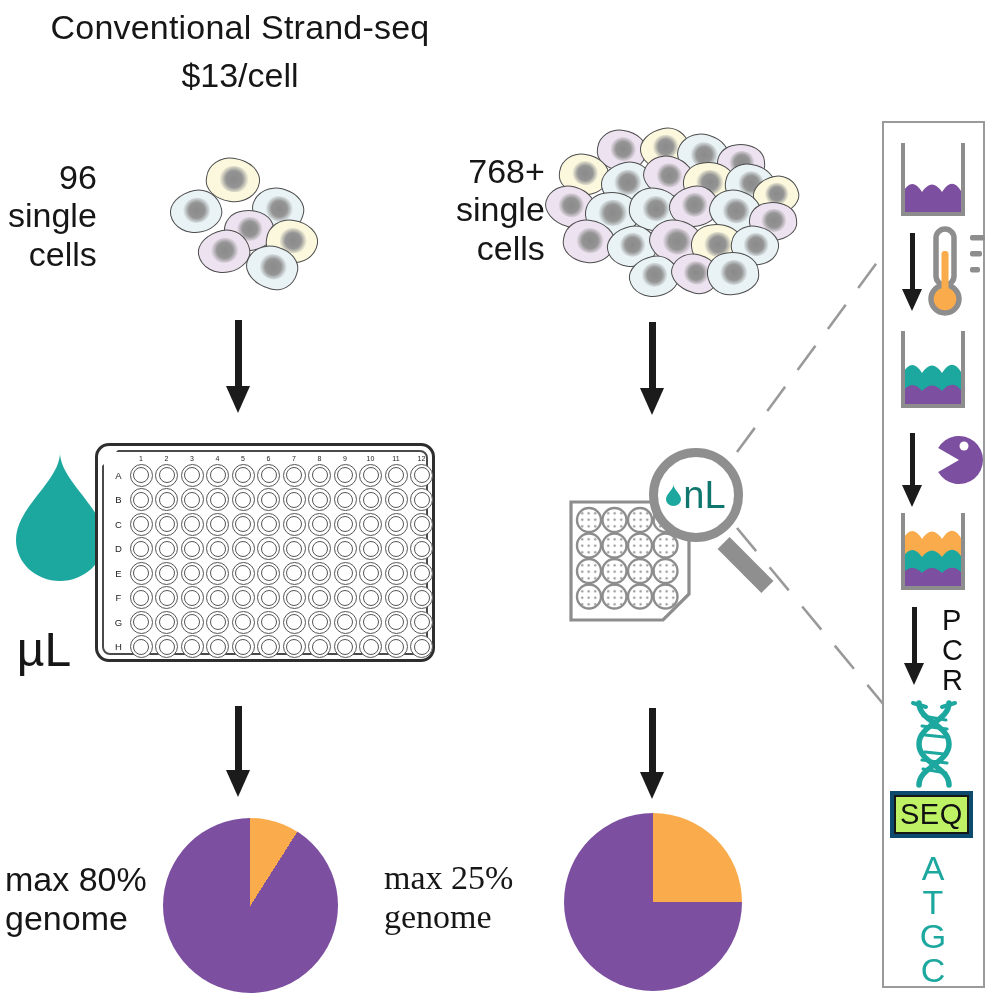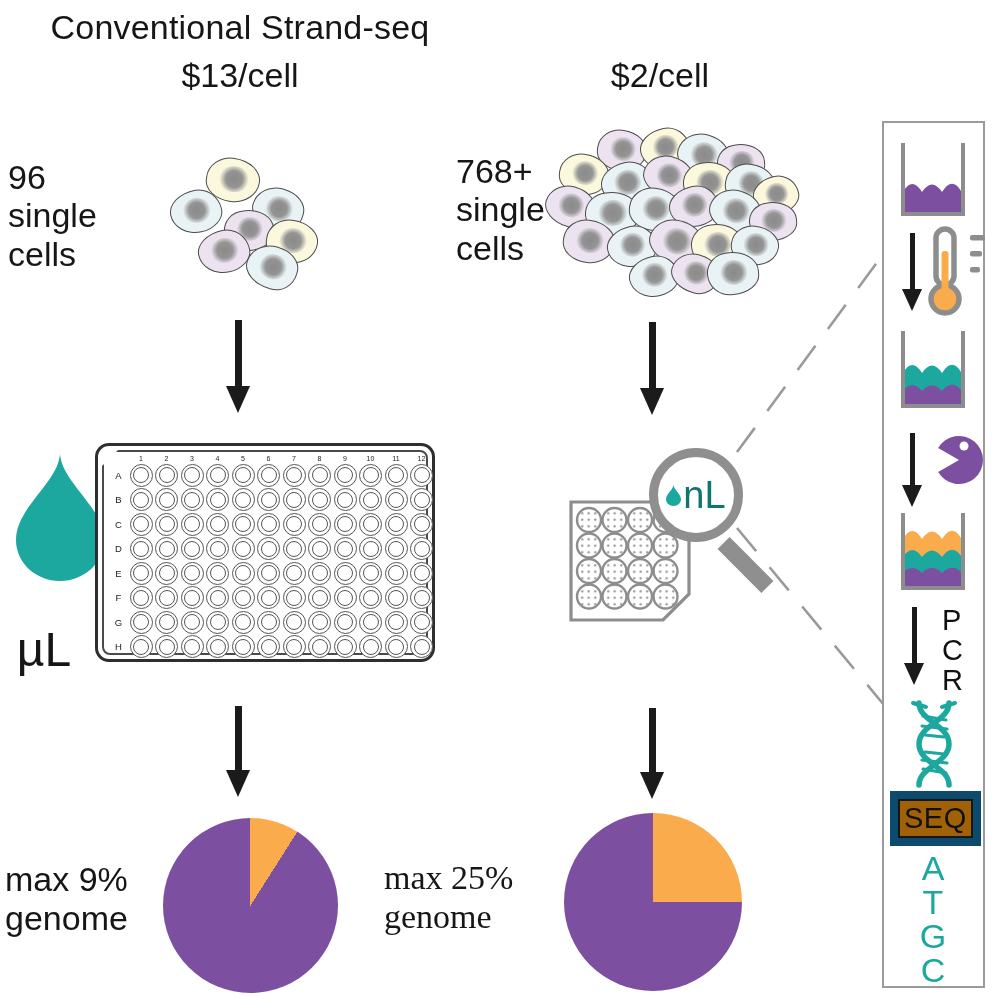--- a/index.html
+++ b/index.html
@@ -2,21 +2,21 @@
 <html style="--teal: #1CA79F; --purple: #7C4FA0; --orange: #FAAC4D; --gray: #8D8D8D; --cell-blue: #E9F3F6; --cell-yellow: #FBF8DE; --cell-lavender: #EDE2F0;"><head>
 <meta charset="utf-8">
 <style>
   html,body{margin:0;padding:0;background:#fff;}
   #figure{position:relative;width:996px;height:996px;background:#fff;overflow:hidden;
           font-family:"Liberation Sans","DejaVu Sans",sans-serif;color:#161616;}
   .abs{position:absolute;}
   .ctr{text-align:center;}
   .title{font-size:34px;letter-spacing:.2px;}
   .cost{font-size:34px;}
-  .cells-label{font-size:34px;line-height:1.13;}
+  .cells-label{font-size:34px;line-height:1.13;text-align:right;}
   .pie-caption{font-size:34px;line-height:1.15;}
   .pie-caption span{display:block;}
   .cells-label span{display:block;}
 
   
   .arrow-down{display:flex;flex-direction:column;align-items:center;}
   .arrow-down .stem{width:7px;background:#1b1b1b;}
   .arrow-down .head{width:0;height:0;border-left:12px solid transparent;border-right:12px solid transparent;border-top:27px solid #1b1b1b;}
   .arrow-sm .stem{width:5px;}
   .arrow-sm .head{border-left-width:10px;border-right-width:10px;border-top-width:22px;}
@@ -58,33 +58,32 @@
   .mag-handle{left:737px;top:534px;width:17px;height:62px;background:#8f8f8f;transform:rotate(-45deg);z-index:5;}
 
   
   .pie{position:absolute;border-radius:50%;}
 
   
   .sidebar{left:882px;top:121px;width:103px;height:867px;border:2.5px solid #9a9a9a;box-sizing:border-box;background:#fff;}
   .sidebar .abs{position:absolute;}
   .pcr{font-size:29px;line-height:30px;color:#111;}
   .pcr span{display:block;}
-  .seq-box{border:8px solid #0c4a6e;background:#a16207;}
+  .seq-box{border:4px solid #0c4a6e;background:#bef264;}
   .seq-inner{border:2px solid #161616;padding:1px 4px;font-size:29px;letter-spacing:.5px;color:#111;}
   .bases{font-size:34px;line-height:34px;color:var(--teal,#1CA79F);text-align:center;width:98px;}
   .bases span{display:block;}
 </style>
 </head>
 <body>
 
 <div id="figure">
 
   <div class="abs ctr title" style="left:10px;top:8px;width:460px;">Conventional Strand-seq</div>
   <div class="abs ctr cost" style="left:10px;top:56px;width:460px;">$13/cell</div>
-  <div class="abs ctr cost" style="left:460px;top:56px;width:400px;">$2/cell</div>
 
   <div class="abs cells-label" style="left:8px;top:158px;">
     <span>96</span>
     <span>single</span>
     <span>cells</span>
   </div>
   <div class="abs cells-label" style="left:424px;top:152px;margin-left:32px;">
     <span>768+</span>
     <span>single</span>
     <span>cells</span>
@@ -581,21 +580,21 @@
     <svg width="15" height="22" viewBox="0 0 15 22">
       <path d="M7.5,0 C8,5 0,10 0,15 C0,19 3.4,22 7.5,22 C11.6,22 15,19 15,15 C15,10 7,5 7.5,0 Z" fill="var(--teal,#1CA79F)"></path>
     </svg>
     <span class="nl">nL</span>
   </div>
 
   <div class="pie" style="left: 163px; top: 818px; width: 175px; height: 175px; background: conic-gradient(rgb(250, 172, 77) 0deg, rgb(250, 172, 77) 32.4deg, rgb(124, 79, 160) 32.4deg, rgb(124, 79, 160) 360deg);"></div>
   <div class="pie" style="left: 564px; top: 813px; width: 178px; height: 178px; background: conic-gradient(rgb(250, 172, 77) 0deg, rgb(250, 172, 77) 90deg, rgb(124, 79, 160) 90deg, rgb(124, 79, 160) 360deg);"></div>
 
   <div class="abs pie-caption" style="left:5px;top:860px;">
-    <span>max 9%</span>
+    <span>max 80%</span>
     <span>genome</span>
   </div>
   <div class="abs pie-caption" style="left:384px;top:858px;font-family:Liberation Serif, serif;">
     <span>max 25%</span>
     <span>genome</span>
   </div>
 
   <div class="abs sidebar">
 
     <svg class="abs" style="left:16px;top:18px;" width="66" height="76" viewBox="0 0 66 76">

